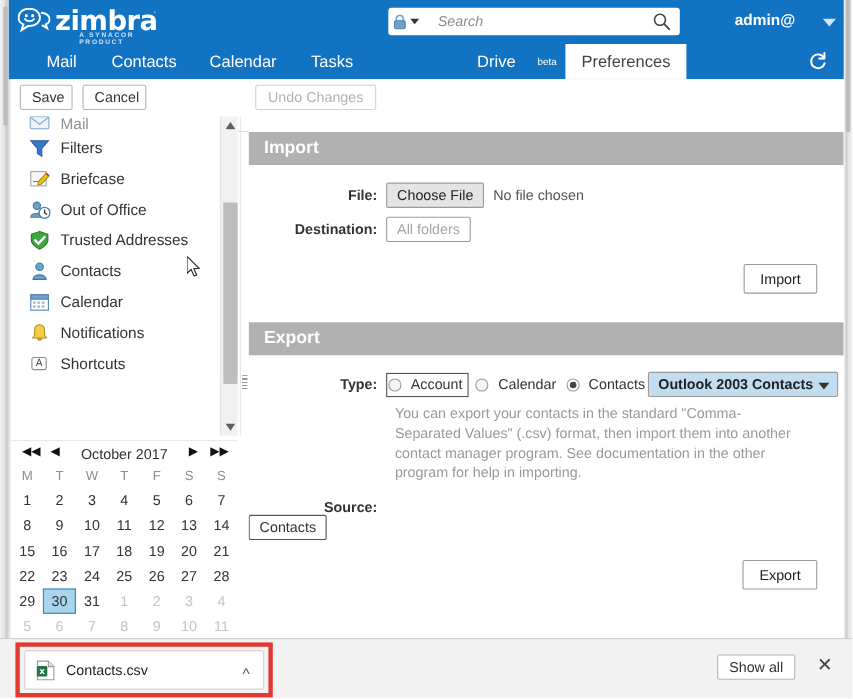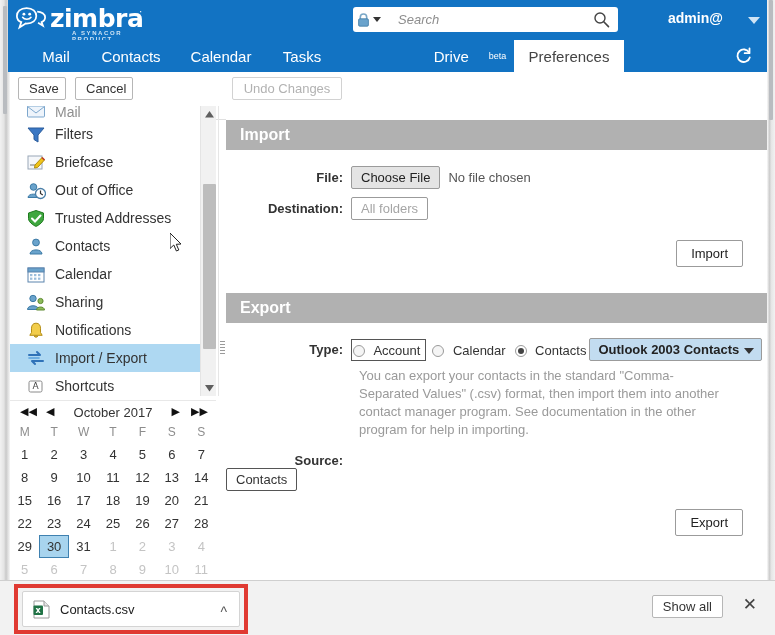--- a/index.html
+++ b/index.html
@@ -283,41 +283,24 @@
               <rect x="12" y="9" width="2.4" height="2.2"></rect>
               <rect x="4" y="12.6" width="2.4" height="2.2"></rect>
               <rect x="8" y="12.6" width="2.4" height="2.2"></rect>
               <rect x="12" y="12.6" width="2.4" height="2.2"></rect>
             </g>
           </svg></span>
         <span class="nlabel">Calendar</span>
       </div>
       <div class="navitem">
         <span class="nico"><svg viewBox="0 0 20 19" width="20" height="19">
-            <circle cx="7" cy="5.5" r="3.2" fill="#6aa3cc" stroke="#3d7ba6"></circle>
-            <path d="M1.5 16.5 C1.5 11.5 12.5 11.5 12.5 16.5 Z" fill="#6aa3cc" stroke="#3d7ba6"></path>
-            <circle cx="14.5" cy="8" r="2.6" fill="#8dbb5a" stroke="#5f8a33"></circle>
-            <path d="M10.5 17 C10.5 13 18.5 13 18.5 17 Z" fill="#8dbb5a" stroke="#5f8a33"></path>
-          </svg></span>
-        <span class="nlabel">Sharing</span>
-      </div>
-      <div class="navitem">
-        <span class="nico"><svg viewBox="0 0 20 19" width="20" height="19">
             <path d="M10 2.2 C7 2.2 5.5 4.3 5.5 7.2 V11.5 L3.8 14.3 H16.2 L14.5 11.5 V7.2 C14.5 4.3 13 2.2 10 2.2 Z" fill="#f2cd4b" stroke="#b58e16"></path>
             <path d="M8.2 15 C8.6 16.6 11.4 16.6 11.8 15 Z" fill="#f2cd4b" stroke="#b58e16"></path>
           </svg></span>
         <span class="nlabel">Notifications</span>
-      </div>
-      <div class="navitem selected">
-        <span class="nico"><svg viewBox="0 0 20 19" width="20" height="19">
-            <path d="M3 6 H14 L11 3" fill="none" stroke="#2f72b8" stroke-width="2" stroke-linecap="round" stroke-linejoin="round"></path>
-            <path d="M17 12 H6 L9 15" fill="none" stroke="#2f72b8" stroke-width="2" stroke-linecap="round" stroke-linejoin="round"></path>
-            <path d="M3 9 H13" stroke="#58a0dd" stroke-width="1.6" stroke-linecap="round"></path>
-          </svg></span>
-        <span class="nlabel">Import / Export</span>
       </div>
       <div class="navitem">
         <span class="nico"><svg viewBox="0 0 20 19" width="20" height="19">
             <rect x="3" y="4" width="13" height="11" rx="1.6" fill="#fff" stroke="#8a8a8a"></rect>
             <text x="9.5" y="12" font-size="9" text-anchor="middle" fill="#444" font-family="DejaVu Sans, sans-serif">A</text>
           </svg></span>
         <span class="nlabel">Shortcuts</span>
       </div>
     </div>
 

